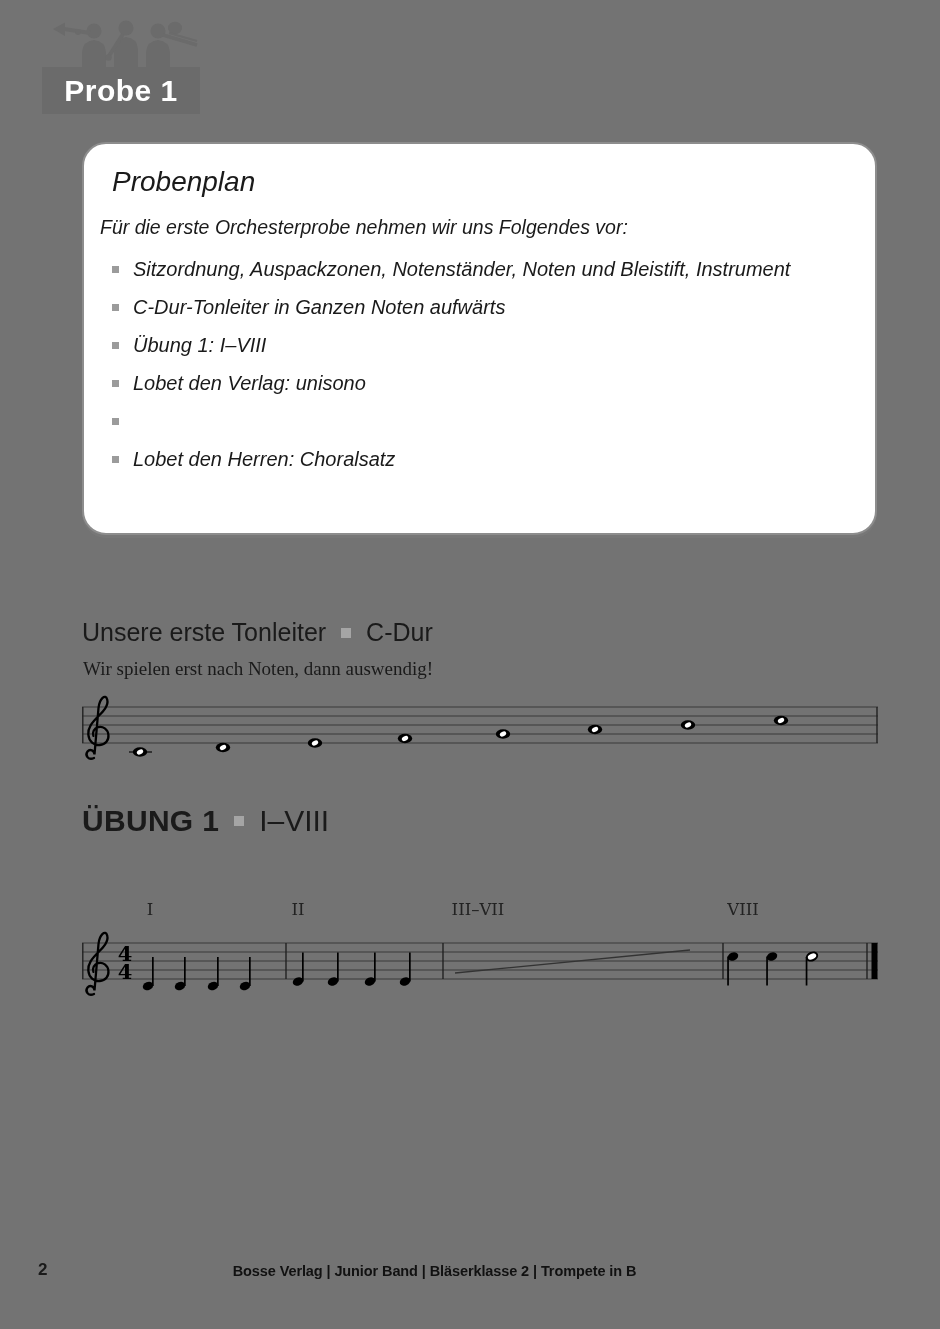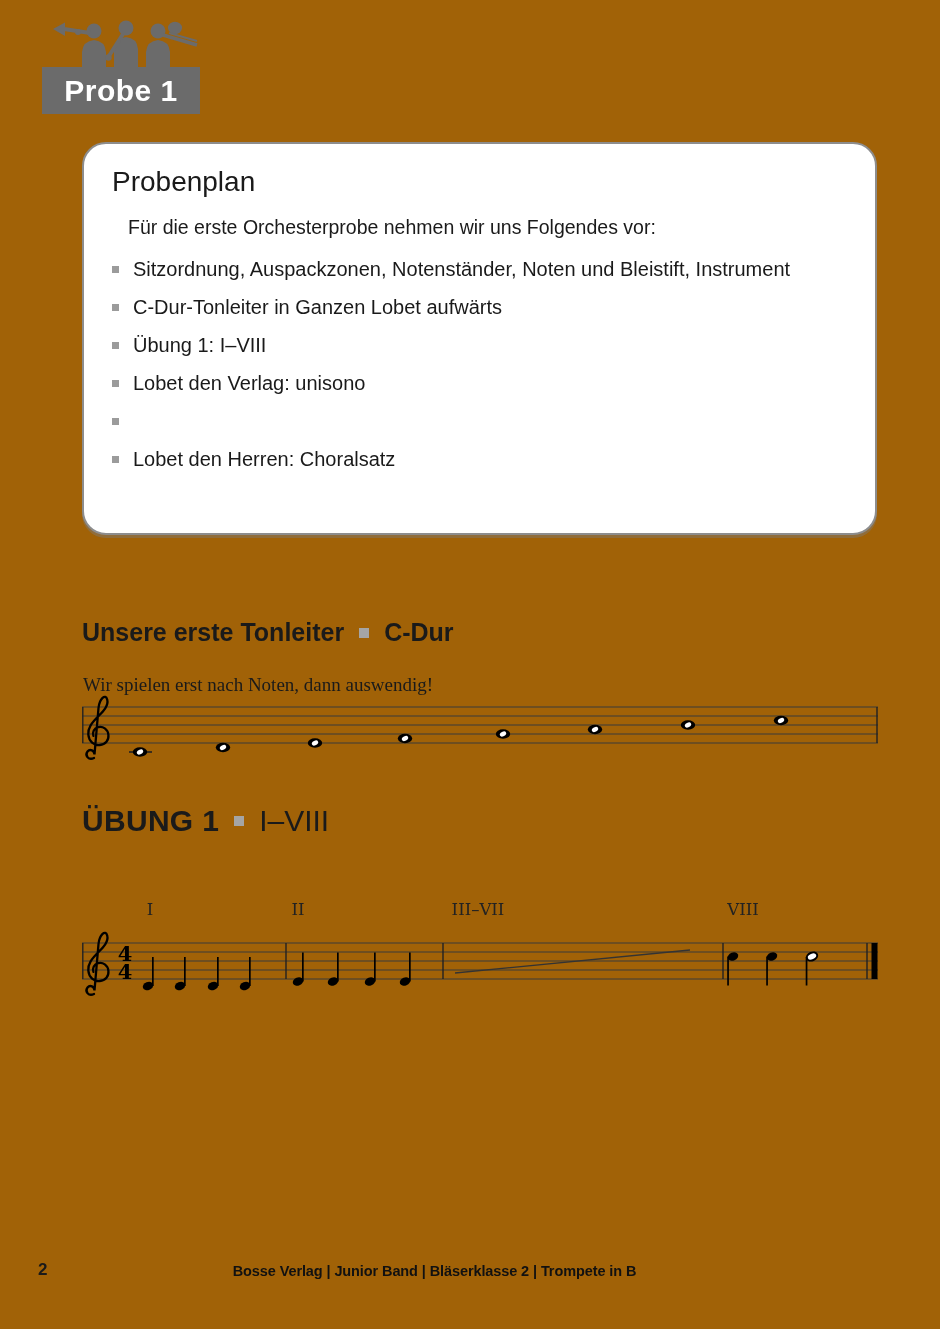--- a/index.html
+++ b/index.html
@@ -1,49 +1,49 @@
 <!DOCTYPE html>
 <html><head>
 <meta charset="utf-8">
 <style>
   html,body{margin:0;padding:0;background:#e8e8e8;}
   .page{
-    position:relative;width:940px;height:1329px;background:#a16207;
+    position:relative;width:940px;height:1329px;background:#737373;
     font-family:"Liberation Sans",sans-serif;color:#1a1a1a;overflow:hidden;
     margin:0 auto;
   }
   
   .badge{position:absolute;left:42px;top:18px;width:158px;height:97px;}
   .musicians{position:absolute;left:8px;top:0;width:150px;height:53px;}
   .badge-rect{position:absolute;left:0;top:49px;width:158px;height:47px;background:#6b6b6b;}
   .badge-label{
     position:absolute;left:0;top:49px;width:158px;height:47px;
     display:flex;align-items:center;justify-content:center;
     color:#ffffff;font-size:30px;font-weight:600;letter-spacing:.5px;
   }
   
   .plan-box{
     position:absolute;left:82px;top:142px;width:795px;height:393px;
     border:2.5px solid #8d8d8d;border-radius:24px;background:#fff;
-    box-shadow:0 3px 0 rgba(125,125,125,.45);box-sizing:border-box;
+    box-shadow:0 3px 0 rgba(125,125,125,.45);box-sizing:border-box;font-style:italic;
   }
   .plan-title{position:absolute;left:28px;top:22px;font-size:28px;font-weight:500;margin:0;}
-  .plan-intro{position:absolute;left:44px;top:72px;font-size:19.5px;margin:0;}
+  .plan-intro{position:absolute;left:16px;top:72px;font-size:19.5px;margin:0;}
   .plan-list{position:absolute;left:28px;top:106px;margin:0;padding:0;list-style:none;}
   .plan-item{display:flex;align-items:center;height:38px;font-size:20px;}
   .sq{width:7px;height:7px;background:#9b9b9b;margin-right:14px;flex:0 0 auto;}
   
   .sec-head{position:absolute;left:82px;display:flex;align-items:baseline;}
-  .sec1{top:618px;font-size:25px;font-weight:700;}
+  .sec1{top:618px;font-size:25px;font-weight:400;}
   .sec2{top:804px;font-size:30px;justify-content:space-between;}
   .sec2 .t{font-weight:700;letter-spacing:.3px;}
   .sec2 .s{font-weight:400;}
   .sq-mid{display:inline-block;width:10px;height:10px;background:#a5a5a5;margin:0 15px;align-self:center;}
   .serif-line{position:absolute;left:83px;font-size:19px;font-family:"Liberation Serif",serif;margin:0;}
-  .serif1{top:674px;}
+  .serif1{top:658px;}
   .serif2{top:862px;}
   
   .staff1{position:absolute;left:82px;top:695px;width:796px;height:75px;}
   .staff2{position:absolute;left:82px;top:890px;width:796px;height:115px;}
   .staffline{stroke:#3a3a3a;stroke-width:1.1;}
   .barline{stroke:#222;stroke-width:1.4;}
   .mlabel{font-family:"DejaVu Serif",serif;font-size:16.5px;fill:#222;}
   .tsig{font-family:"DejaVu Serif",serif;font-size:21px;font-weight:bold;fill:#000;}
   
   .pagenum{position:absolute;left:38px;top:1260px;font-size:17px;font-weight:700;}
@@ -84,21 +84,21 @@
   <div class="plan-box">
     <h2 class="plan-title">Probenplan</h2>
     <p class="plan-intro">Für die erste Orchesterprobe nehmen wir uns Folgendes vor:</p>
     <ul class="plan-list">
       <li class="plan-item">
         <span class="sq"></span>
         <span>Sitzordnung, Auspackzonen, Notenständer, Noten und Bleistift, Instrument</span>
       </li>
       <li class="plan-item">
         <span class="sq"></span>
-        <span>C-Dur-Tonleiter in Ganzen Lobet aufwärts</span>
+        <span>C-Dur-Tonleiter in Ganzen Noten aufwärts</span>
       </li>
       <li class="plan-item">
         <span class="sq"></span>
         <span>Übung 1: I–VIII</span>
       </li>
       <li class="plan-item">
         <span class="sq"></span>
         <span>Lobet den Verlag: unisono</span>
       </li>
       <li class="plan-item">

